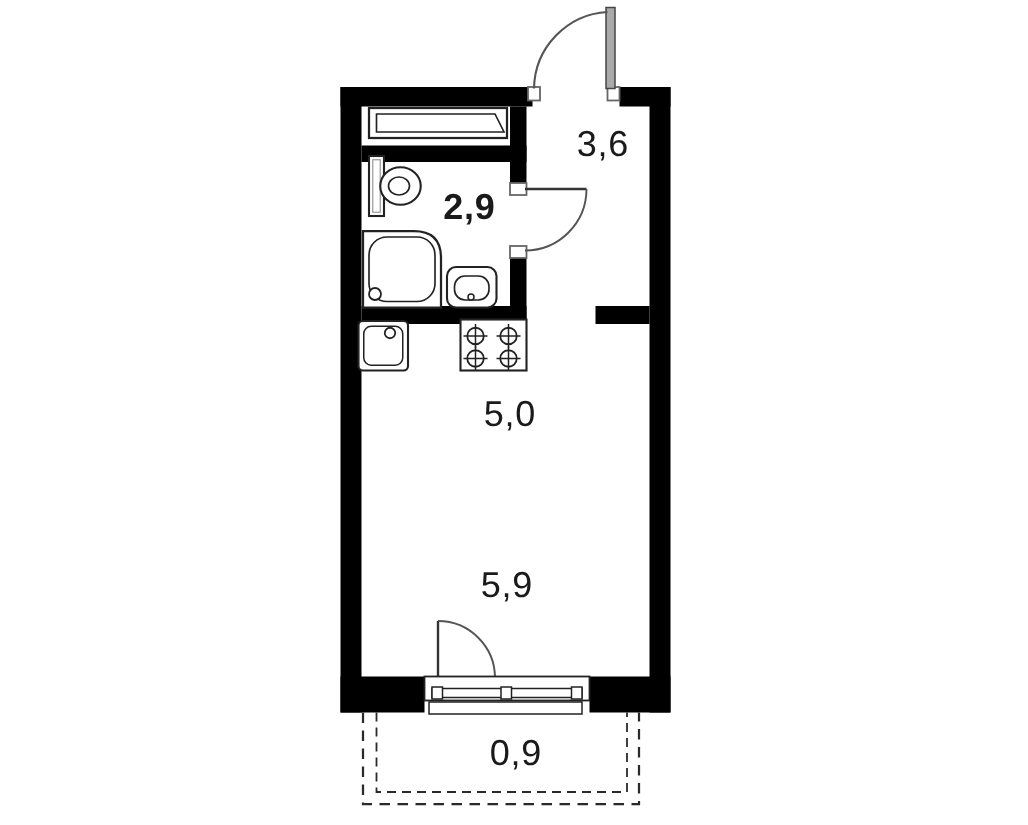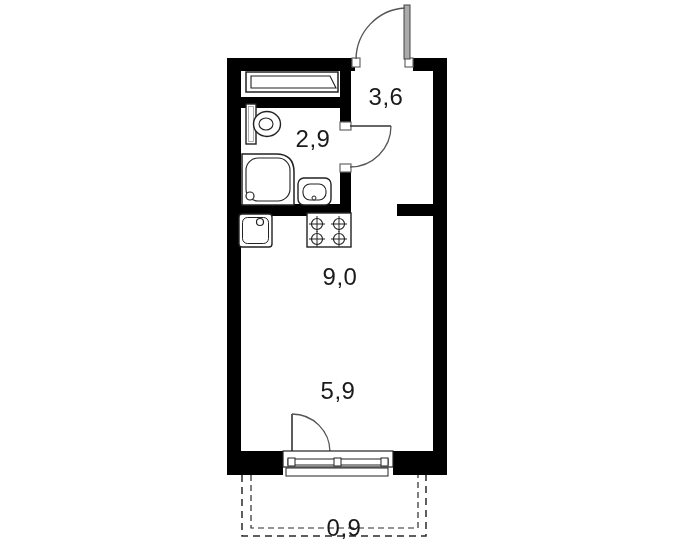--- a/index.html
+++ b/index.html
@@ -24,25 +24,25 @@
   }
   .room-label {
     position: absolute;
     transform: translate(-50%, -50%);
     font-size: 24px;
     letter-spacing: 0.5px;
     color: #1a1a1a;
     white-space: nowrap;
     user-select: none;
   }
-  .lbl-bathroom { left: 313px; top: 139px; }
-  .lbl-hallway  { left: 386px; top: 97px;  }
+  .lbl-bathroom { left: 313px; top: 139px; font-weight: bold; }
+  .lbl-hallway  { left: 402px; top: 97px;  }
   .lbl-kitchen  { left: 340px; top: 277px; }
   .lbl-living   { left: 338px; top: 391px; }
-  .lbl-balcony  { left: 344px; top: 503px; margin-top: 25px; }
+  .lbl-balcony  { left: 344px; top: 503px; }
 </style>
 </head>
 <body>
 
 <div class="plan-canvas">
 
   <svg class="plan-svg" width="685" height="550" viewBox="0 0 685 550">
 
     <g fill="#000000" stroke="none">
       <rect x="227" y="58" width="14" height="417"></rect>
@@ -135,16 +135,16 @@
     </g>
 
     <g fill="none" stroke="#2a2a2a">
       <path d="M 242,475 L 242,536 L 426,536 L 426,475" stroke-width="1.5" stroke-dasharray="7,5"></path>
       <path d="M 251,475 L 251,528 L 418,528 L 418,475" stroke-width="1.2" stroke-dasharray="6,4"></path>
     </g>
   </svg>
 
   <div class="room-label lbl-bathroom">2,9</div>
   <div class="room-label lbl-hallway">3,6</div>
-  <div class="room-label lbl-kitchen">9,0</div>
+  <div class="room-label lbl-kitchen">5,0</div>
   <div class="room-label lbl-living">5,9</div>
   <div class="room-label lbl-balcony">0,9</div>
 </div>
 
 </body></html>

